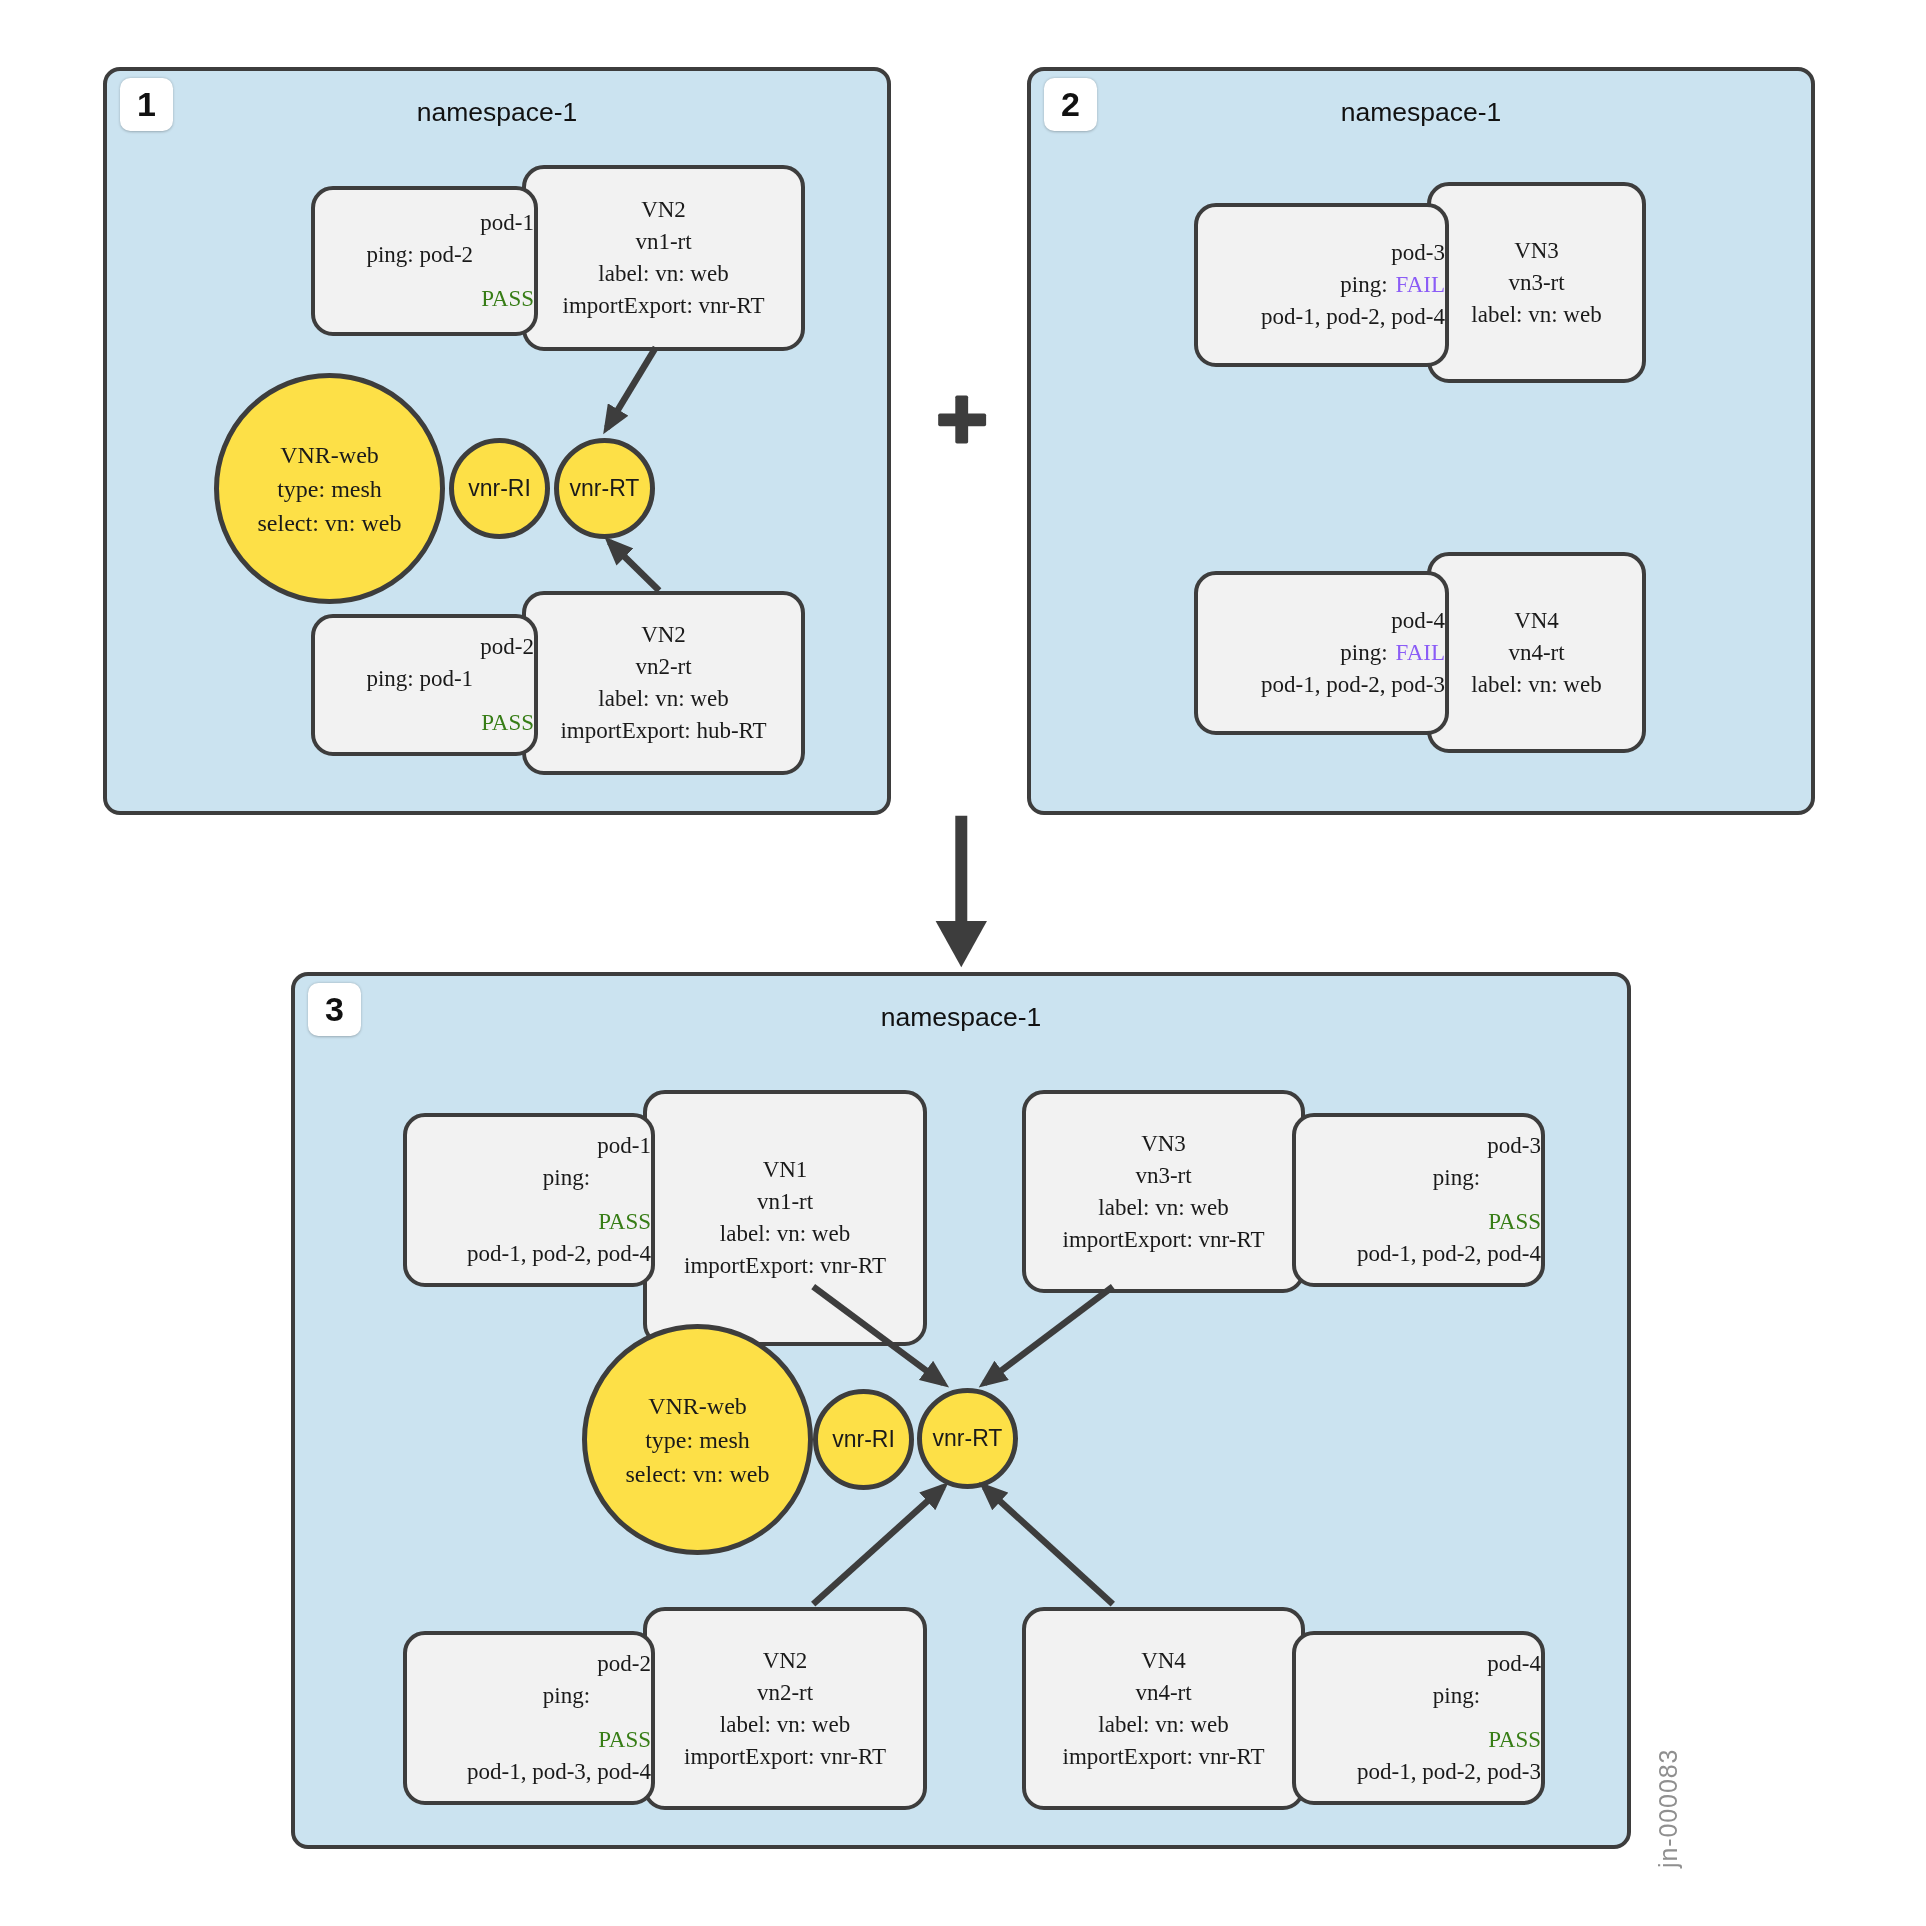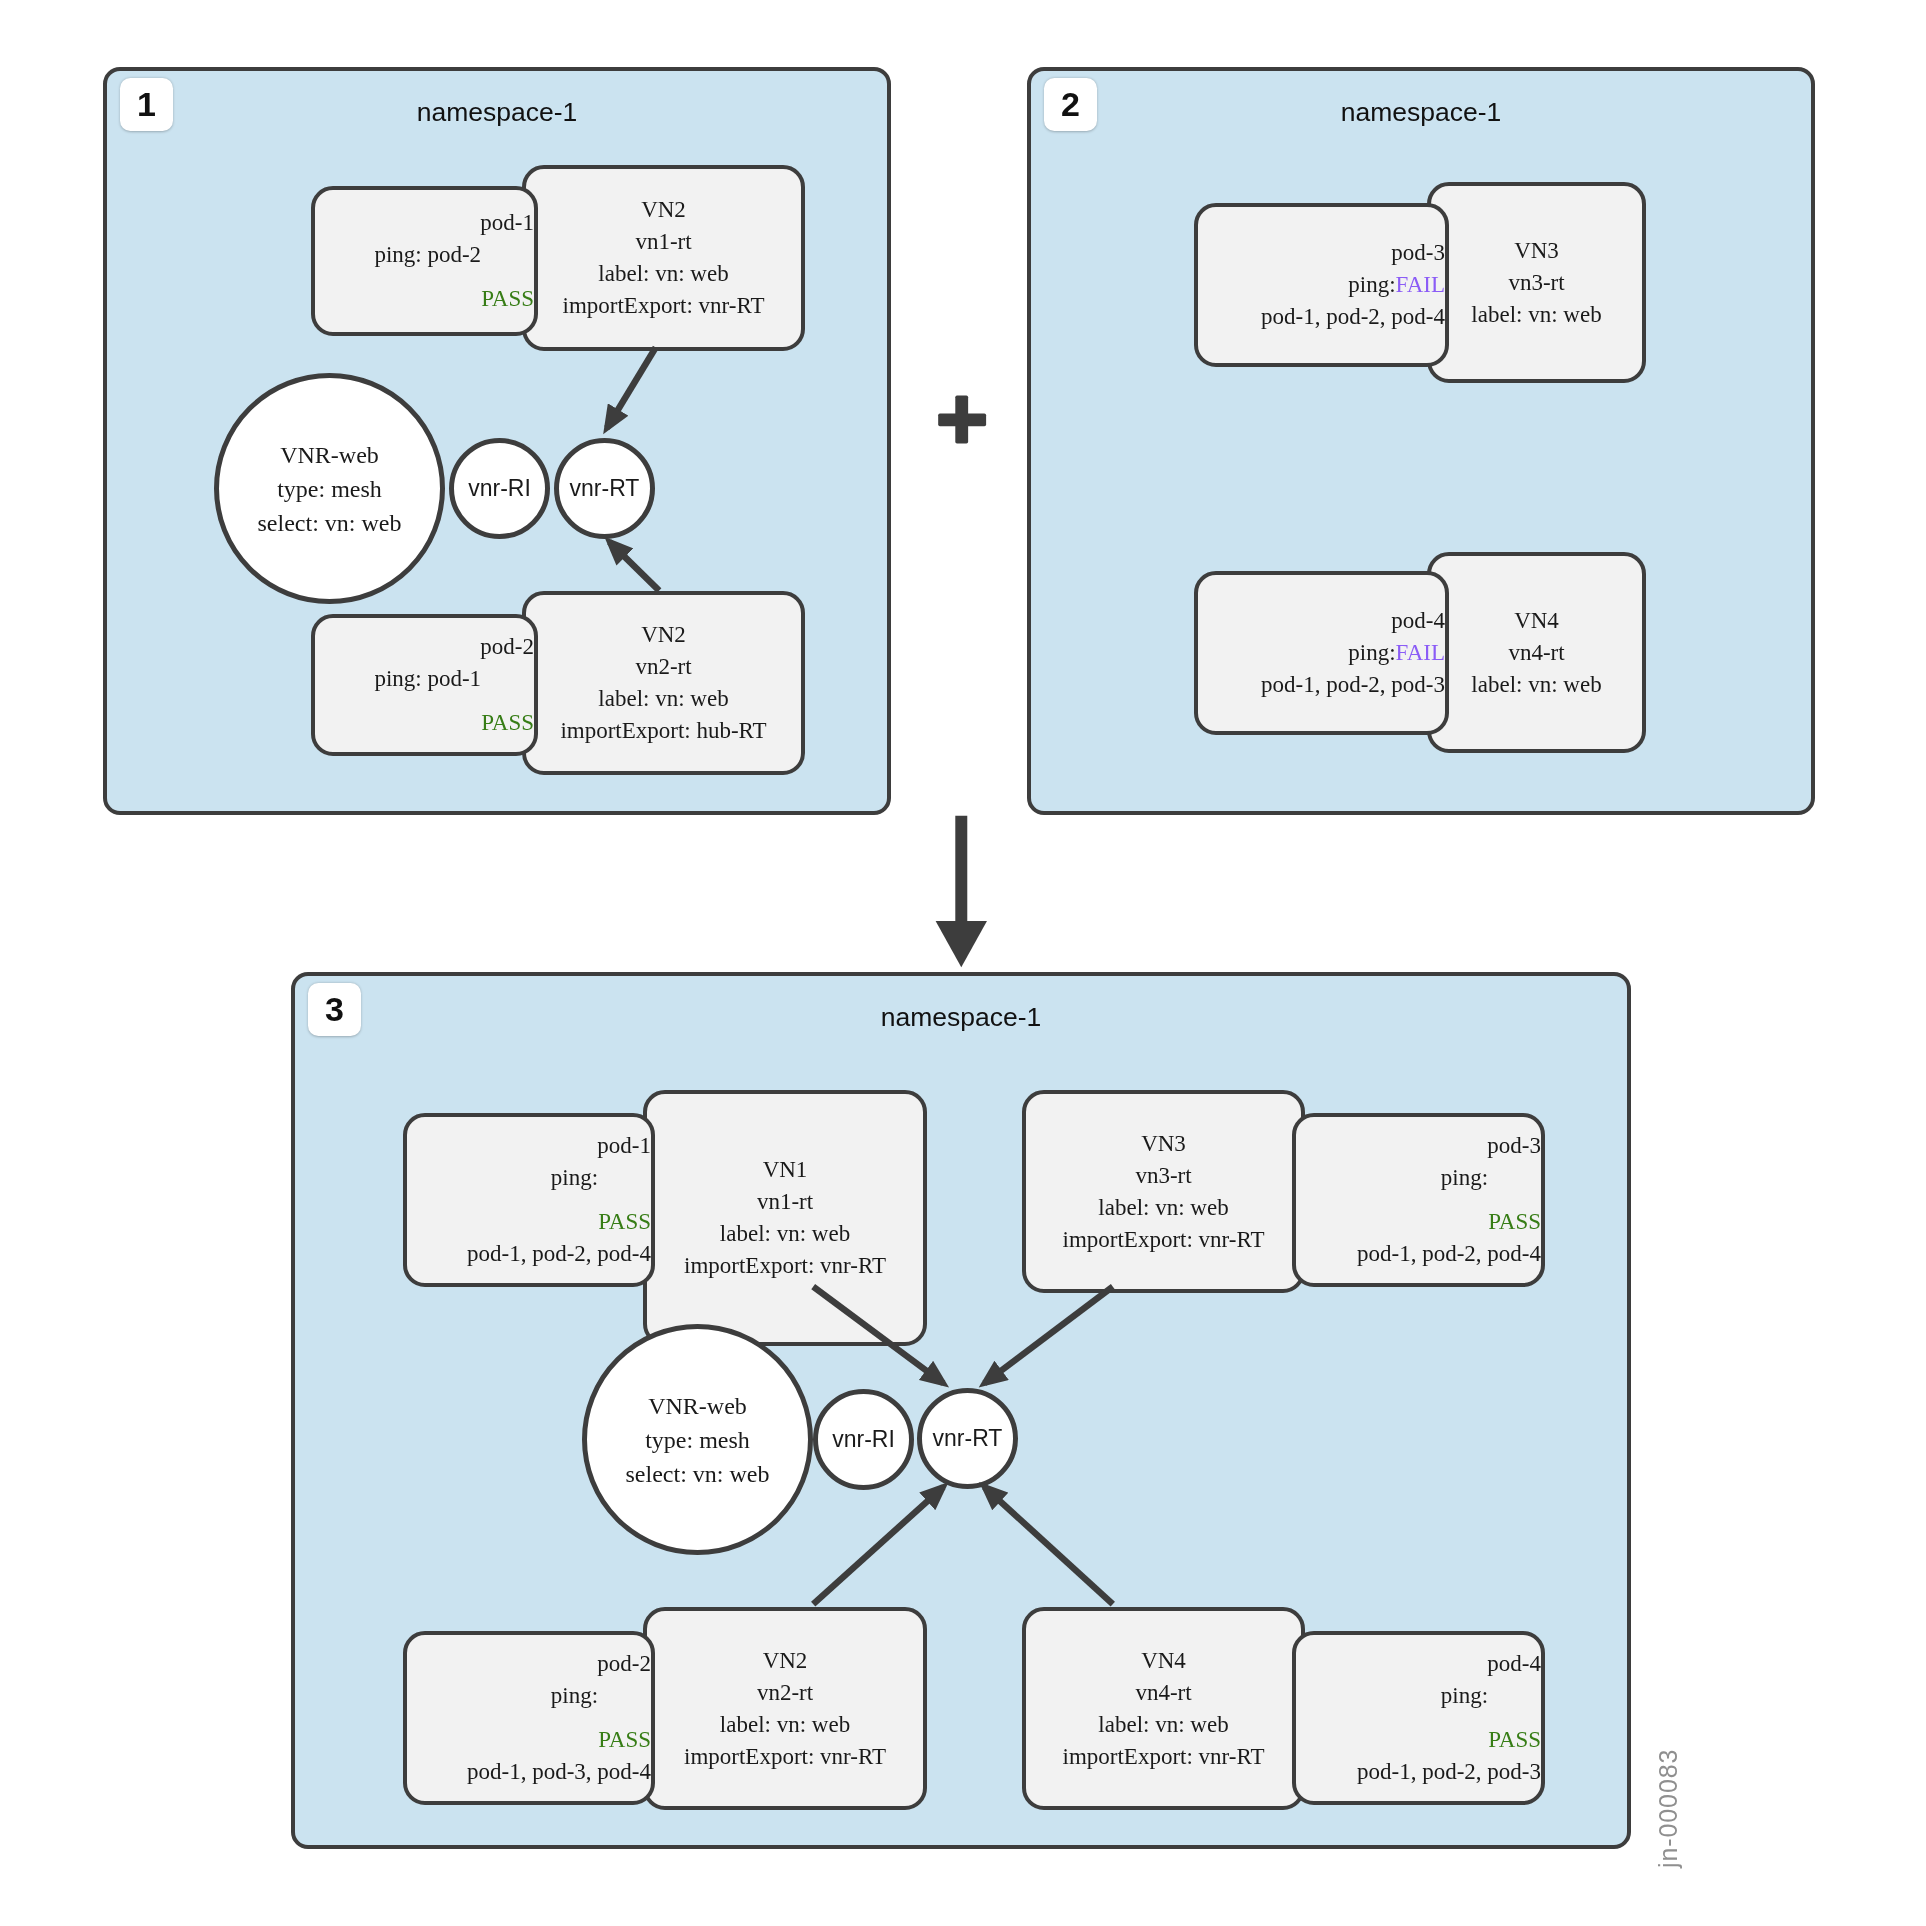--- a/index.html
+++ b/index.html
@@ -22,23 +22,23 @@
     font-size:26.5px;font-weight:400;color:#111;z-index:1;
   }
   .node{
     position:absolute;background:#f2f2f2;border:4.3px solid #3d3d3d;border-radius:22px;
     box-sizing:border-box;display:flex;flex-direction:column;align-items:center;justify-content:center;
     font-size:23px;line-height:32px;text-align:center;
   }
   .node.pod{z-index:2;align-items:flex-end;}
   .node.vn{z-index:1;}
   .nline{white-space:nowrap;font-family:Liberation Serif, serif;}
-  .nline.duo{display:flex;gap:0;justify-content:center;}
+  .nline.duo{display:flex;gap:8px;justify-content:center;}
   .circle{
-    position:absolute;background:#ffffff;border:5.1px solid #3d3d3d;border-radius:50%;
+    position:absolute;background:#fde047;border:5.1px solid #3d3d3d;border-radius:50%;
     box-sizing:border-box;display:flex;flex-direction:column;align-items:center;justify-content:center;
     font-size:23px;line-height:33px;text-align:center;z-index:2;
   }
   .circle.big{font-size:24px;line-height:34px;}
   .st-pass{color:#377d16;margin-top:44px;}
   .st-fail{color:#8b5cf6;}
   #arrow-layer{position:absolute;left:0;top:0;z-index:3;pointer-events:none;}
   .watermark{
     position:absolute;left:1654px;top:1868px;transform:rotate(-90deg);transform-origin:0 0;
     font-size:25px;color:#8f8f8f;letter-spacing:0.9px;white-space:nowrap;

